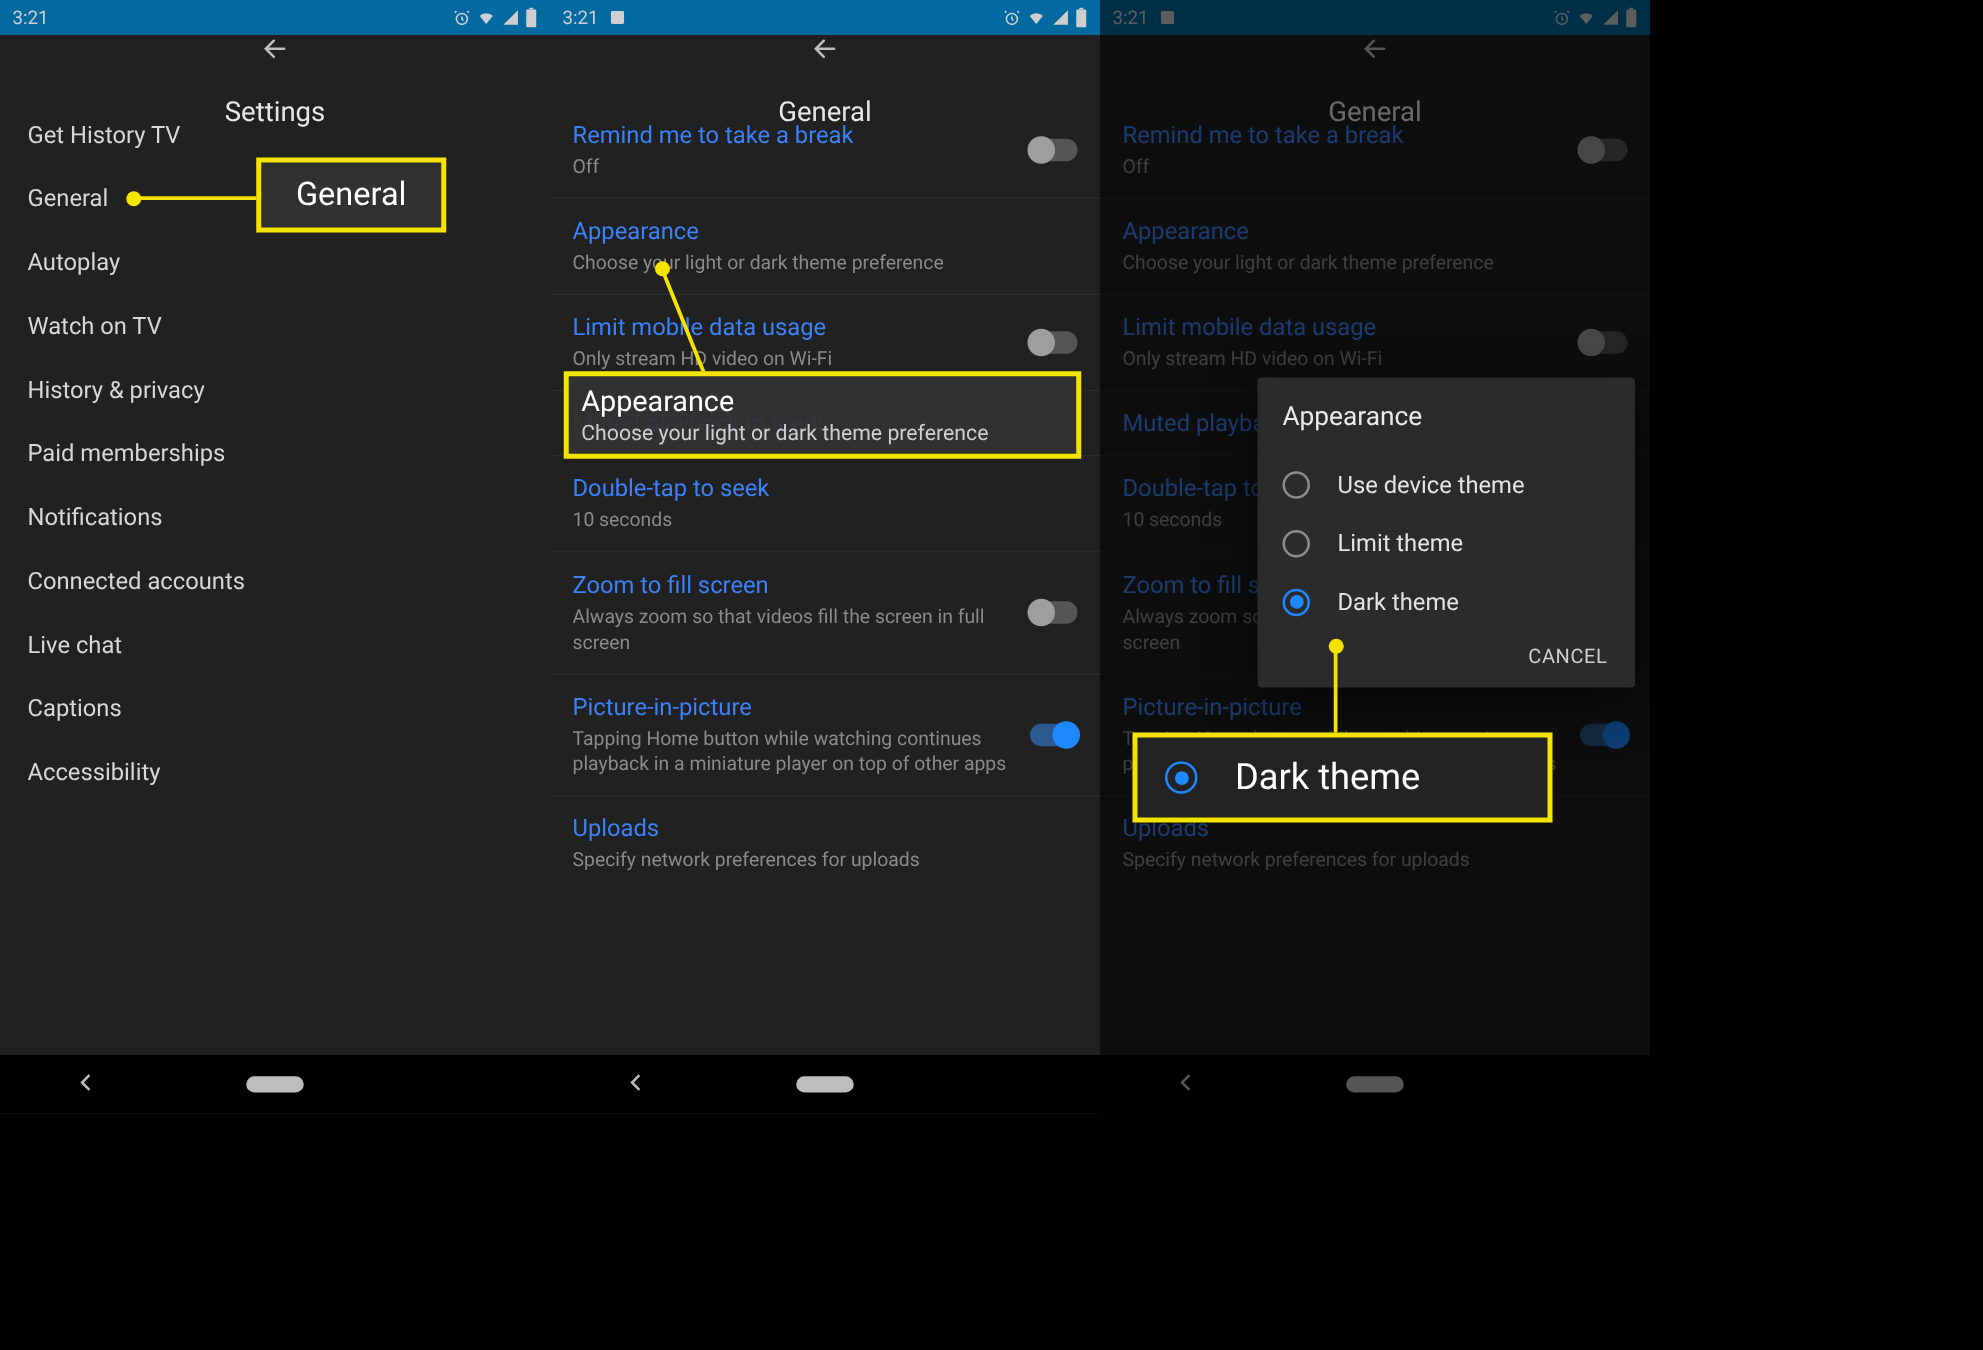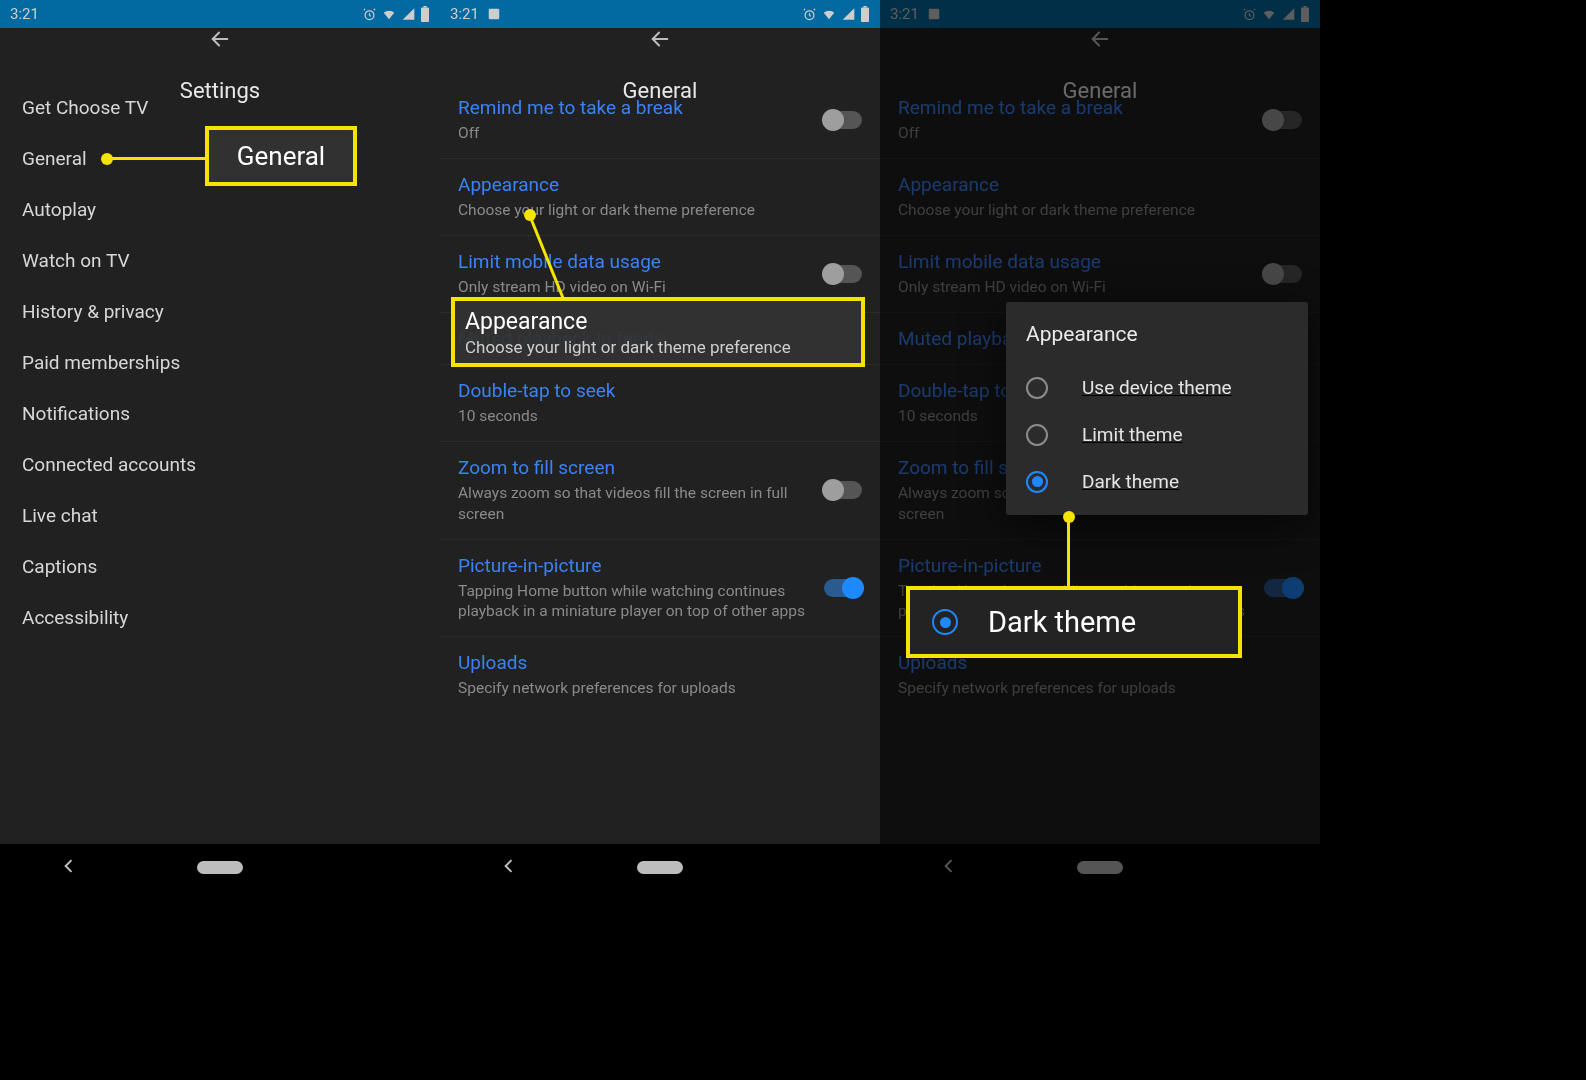--- a/index.html
+++ b/index.html
@@ -91,21 +91,21 @@
     position: absolute;
     top: 302px; right: 12px;
     width: 302px;
     background: #2b2b2b;
     border-radius: 3px;
     padding: 20px 8px 10px 20px;
     z-index: 5;
     box-shadow: 0 10px 40px rgba(0,0,0,0.6);
   }
   .dlg-title { color: #eaeaea; font-size: 21px; margin-bottom: 18px; }
-  .opt { display: flex; align-items: center; gap: 34px; padding: 12px 0; text-decoration: underline; }
+  .opt { display: flex; align-items: center; gap: 22px; padding: 12px 0; }
   .radio {
     width: 22px; height: 22px; border: 2px solid #8c8c8c; border-radius: 50%;
     display: inline-flex; align-items: center; justify-content: center;
   }
   .radio.sel { border-color: #1e88ff; }
   .radio.sel::after { content: ""; width: 11px; height: 11px; background: #1e88ff; border-radius: 50%; }
   .opt-label { color: #e4e4e4; font-size: 19px; }
   .dlg-actions { display: flex; justify-content: flex-end; padding: 10px 14px 6px 0; }
   .dlg-btn { color: #cfcfcf; font-size: 16px; letter-spacing: 0.5px; }
   
@@ -168,21 +168,21 @@
           </span>
       </span>
     </div>
     <div class="appbar">
       <span class="back"><svg width="22" height="22" viewBox="0 0 24 24" fill="none" stroke="#bdbdbd" stroke-width="2.2" stroke-linecap="round">
             <path d="M20 12H5M11 5l-7 7 7 7"></path>
           </svg></span>
       <span class="appbar-title">Settings</span>
     </div>
     <div>
-      <div class="row">Get Choose TV</div>
+      <div class="row">Get History TV</div>
       <div class="row">General</div>
       <div class="row">Autoplay</div>
       <div class="row">Watch on TV</div>
       <div class="row">History &amp; privacy</div>
       <div class="row">Paid memberships</div>
       <div class="row">Notifications</div>
       <div class="row">Connected accounts</div>
       <div class="row">Live chat</div>
       <div class="row">Captions</div>
       <div class="row">Accessibility</div>
@@ -410,20 +410,23 @@
         <span class="opt-label">Use device theme</span>
       </div>
       <div class="opt">
         <span class="radio"></span>
         <span class="opt-label">Limit theme</span>
       </div>
       <div class="opt">
         <span class="radio sel"></span>
         <span class="opt-label">Dark theme</span>
       </div>
+      <div class="dlg-actions">
+        <span class="dlg-btn">CANCEL</span>
+      </div>
     </div>
   </div>
 
 </div>
 
 <div class="ann-dot" style="top:153px;left:101px"></div>
 <div class="ann-line" style="top:157px;left:107px;width:100px;height:3px"></div>
 <div class="callout" style="top:126px;left:205px;width:152px;height:60px">
   <span>General</span>
 </div>

